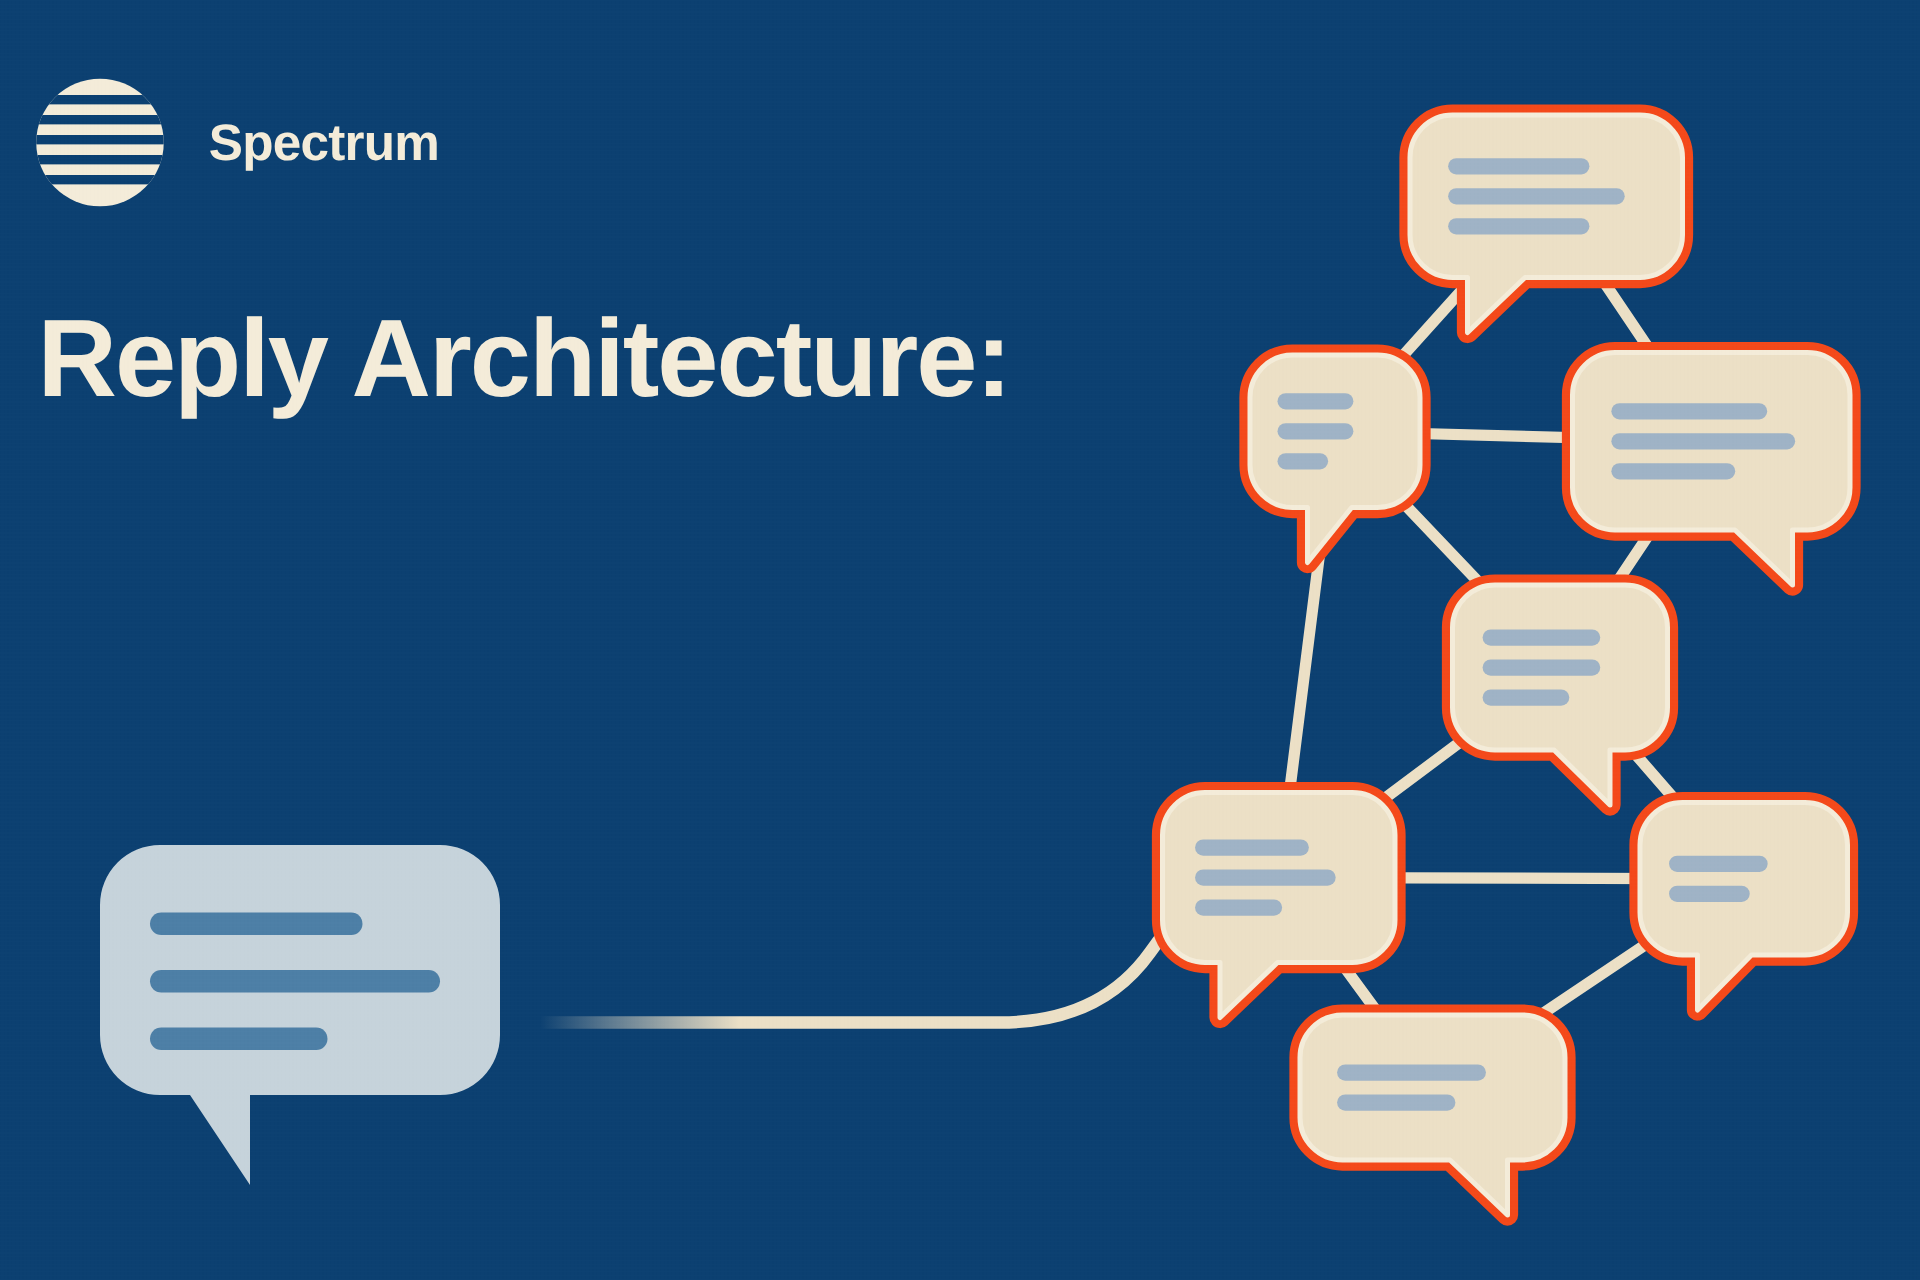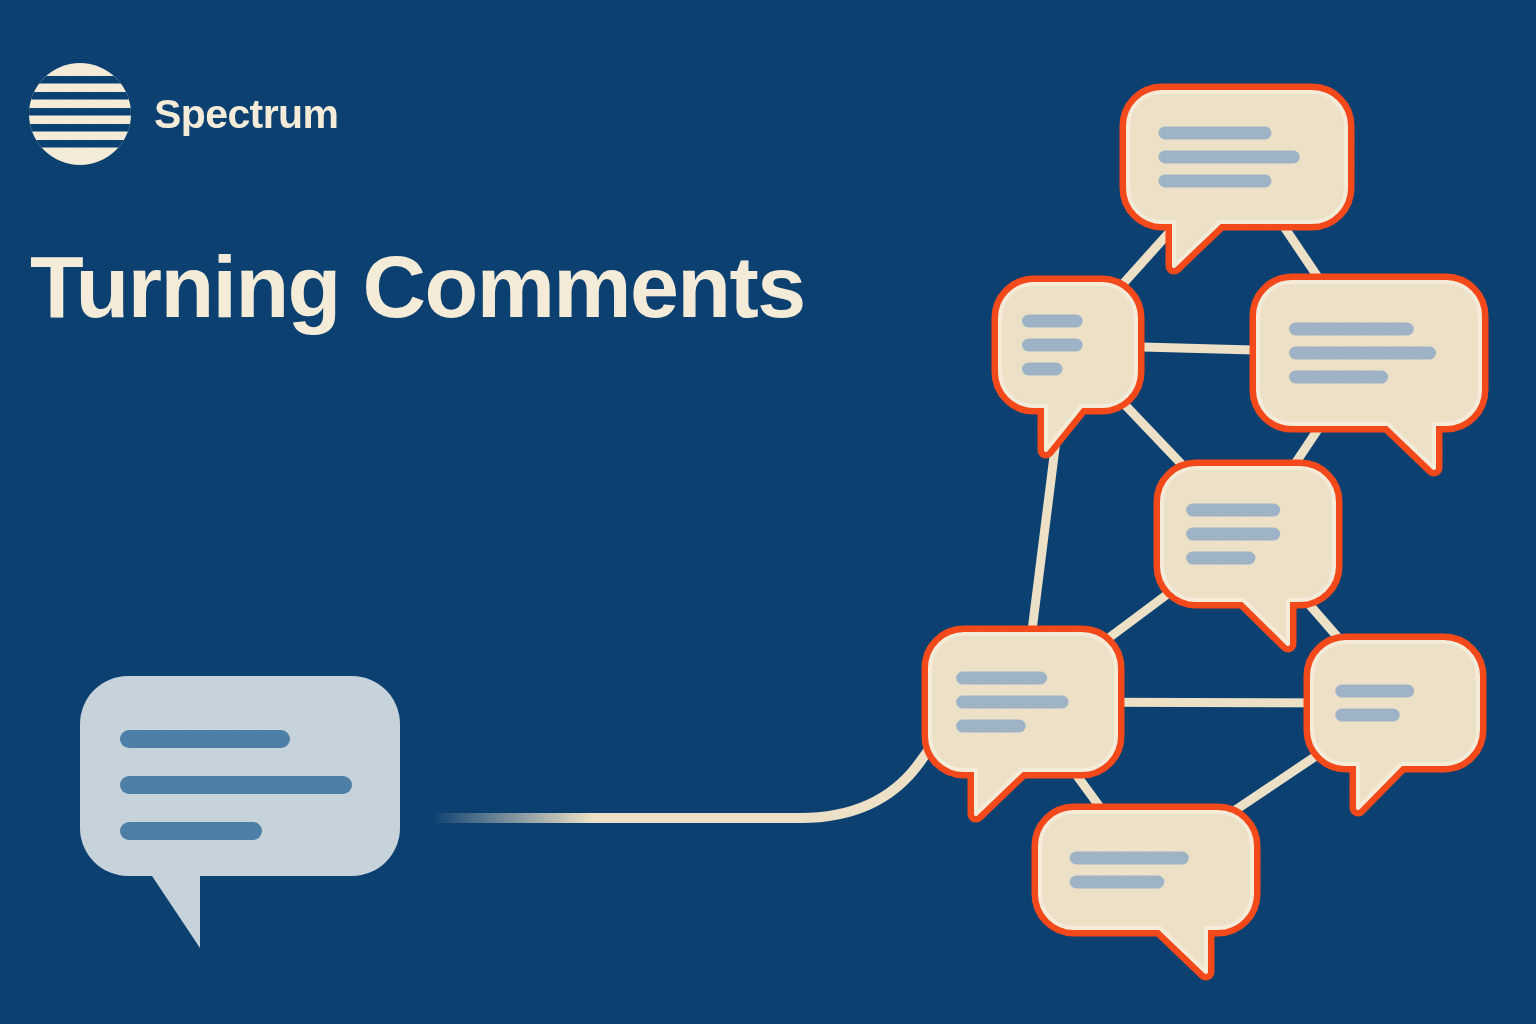--- a/index.html
+++ b/index.html
@@ -41,20 +41,21 @@
   #brand-mark {
     width: 104px;
     height: 104px;
     flex: 0 0 auto;
     display: block;
   }
   #brand-text {
     display: flex;
     flex-direction: row;
     line-height: 1.04;
+    margin-left: 13px;
   }
   #brand-text span {
     color: #f4ecd9;
     font-size: 41px;
     font-weight: 700;
     letter-spacing: -0.6px;
     white-space: nowrap;
   }
 
   
@@ -186,17 +187,17 @@
         <rect x="-2" y="62" width="108" height="7.5" fill="#0c4071"></rect>
         <rect x="-2" y="78" width="108" height="7.5" fill="#0c4071"></rect>
       </g>
     </svg>
     <div id="brand-text">
       <span>Spectrum</span>
     </div>
   </div>
 
   <div id="headline">
-    <span class="hl">Turning Comments</span>
+    <span class="hl">Reply Architecture:</span>
   </div>
 
   <div id="grain"></div>
 </div>
 
 </body></html>

